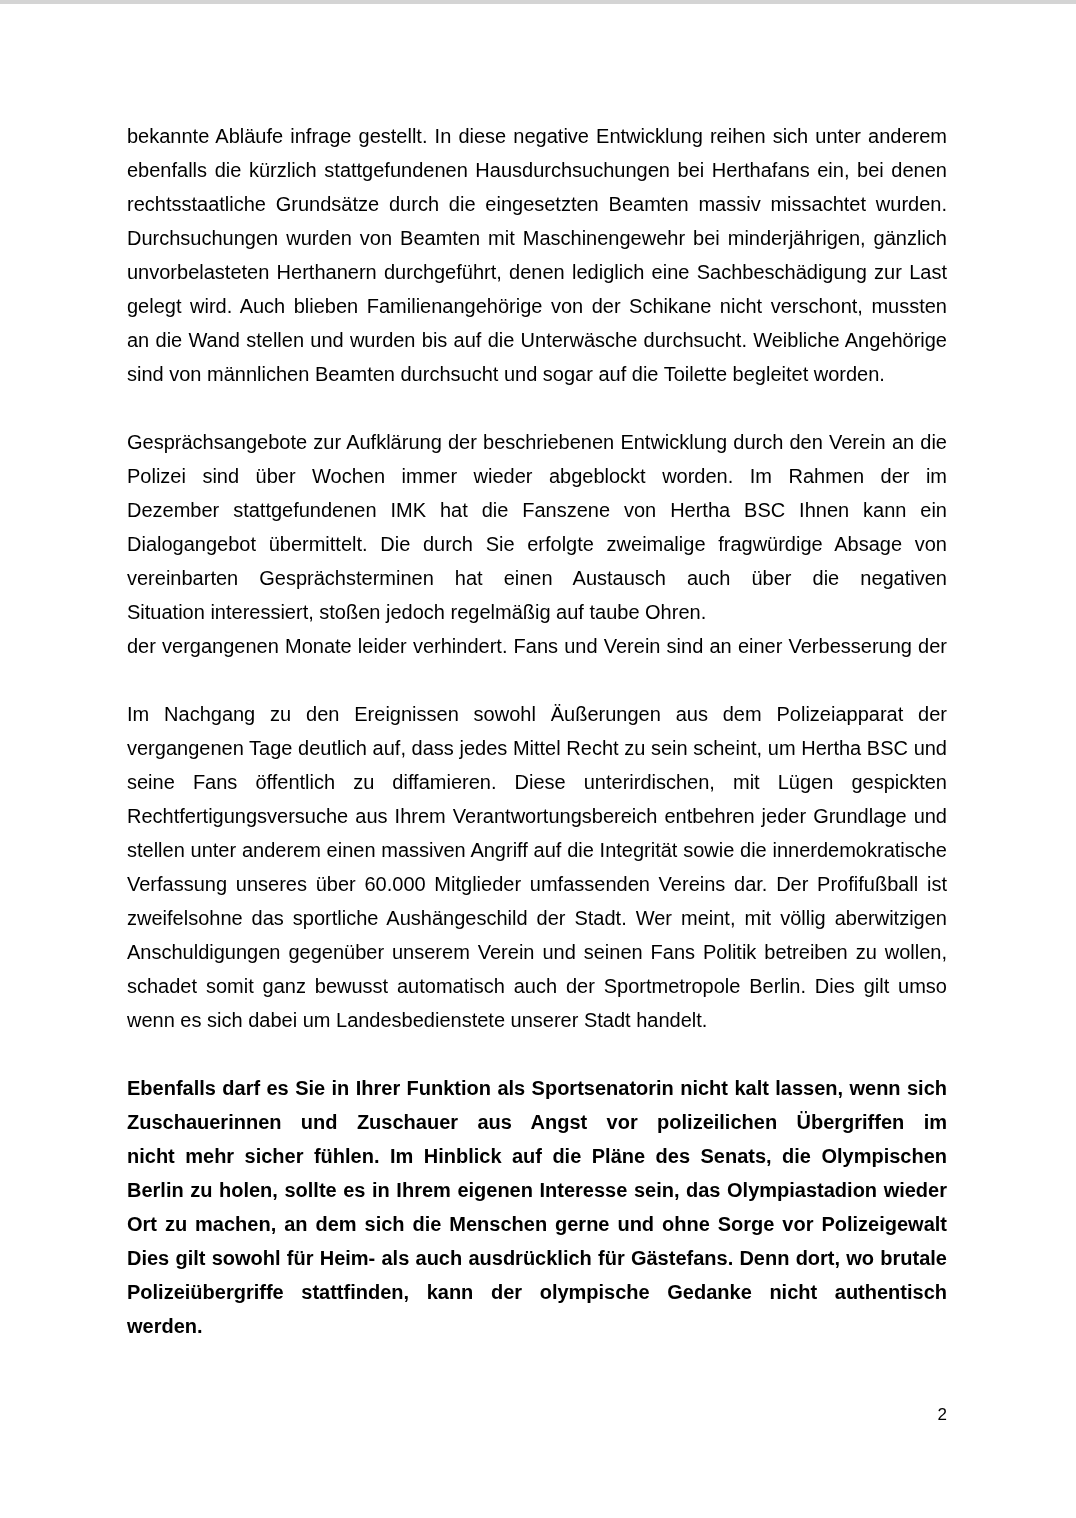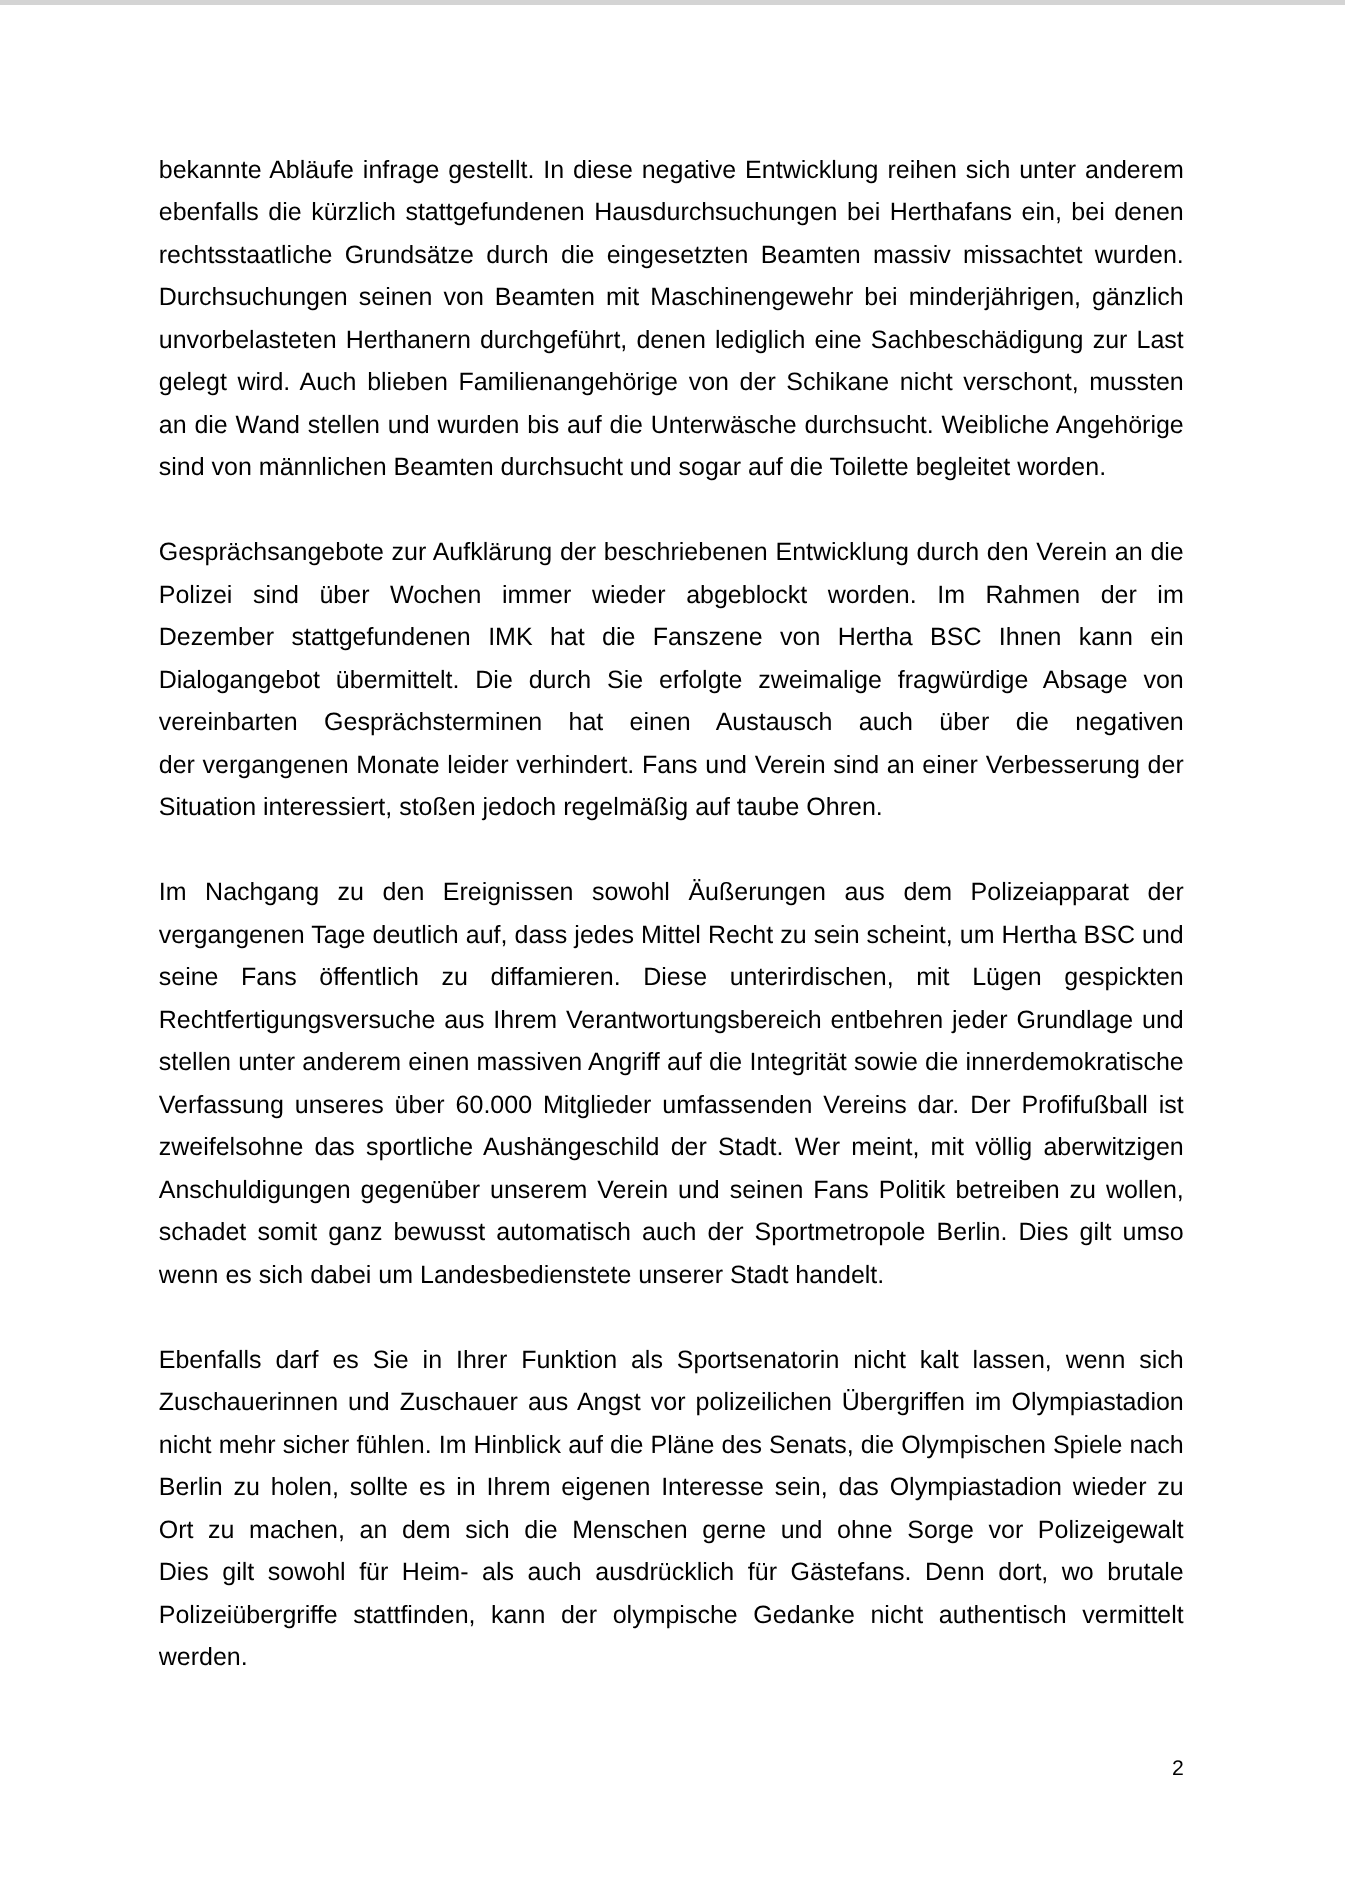--- a/index.html
+++ b/index.html
@@ -18,21 +18,21 @@
     width: 1076px;
     height: 4px;
     background: #d4d4d4;
   }
   .letter-body {
     padding: 119px 129px 0 127px;
   }
   .para {
     margin: 0 0 34px 0;
   }
-  .para:last-child { margin-bottom: 16px; }
+  .para:last-child { margin-bottom: 16px; font-weight: bold; }
   .line {
     font-size: 20px;
     line-height: 34px;
     height: 34px;
     overflow: hidden;
     text-align: justify;
     text-align-last: justify;
     word-spacing: normal;
   }
   .line.last {
@@ -54,34 +54,34 @@
 <body>
 
 <div class="top-edge"></div>
 
 <main>
   <div class="letter-body">
       <div class="para">
         <div class="line">bekannte Abläufe infrage gestellt. In diese negative Entwicklung reihen sich unter anderem</div>
         <div class="line">ebenfalls die kürzlich stattgefundenen Hausdurchsuchungen bei Herthafans ein, bei denen</div>
         <div class="line">rechtsstaatliche Grundsätze durch die eingesetzten Beamten massiv missachtet wurden. Die</div>
-        <div class="line">Durchsuchungen seinen von Beamten mit Maschinengewehr bei minderjährigen, gänzlich</div>
+        <div class="line">Durchsuchungen wurden von Beamten mit Maschinengewehr bei minderjährigen, gänzlich</div>
         <div class="line">unvorbelasteten Herthanern durchgeführt, denen lediglich eine Sachbeschädigung zur Last</div>
         <div class="line">gelegt wird. Auch blieben Familienangehörige von der Schikane nicht verschont, mussten sich</div>
         <div class="line">an die Wand stellen und wurden bis auf die Unterwäsche durchsucht. Weibliche Angehörige</div>
         <div class="line last">sind von männlichen Beamten durchsucht und sogar auf die Toilette begleitet worden.</div>
       </div>
       <div class="para">
         <div class="line">Gesprächsangebote zur Aufklärung der beschriebenen Entwicklung durch den Verein an die</div>
         <div class="line">Polizei sind über Wochen immer wieder abgeblockt worden. Im Rahmen der im vergangenen</div>
         <div class="line">Dezember stattgefundenen IMK hat die Fanszene von Hertha BSC Ihnen kann ein</div>
         <div class="line">Dialogangebot übermittelt. Die durch Sie erfolgte zweimalige fragwürdige Absage von bereits</div>
         <div class="line">vereinbarten Gesprächsterminen hat einen Austausch auch über die negativen Entwicklungen</div>
+        <div class="line last">Situation interessiert, stoßen jedoch regelmäßig auf taube Ohren.</div>
         <div class="line">der vergangenen Monate leider verhindert. Fans und Verein sind an einer Verbesserung der</div>
-        <div class="line last">Situation interessiert, stoßen jedoch regelmäßig auf taube Ohren.</div>
       </div>
       <div class="para">
         <div class="line">Im Nachgang zu den Ereignissen sowohl Äußerungen aus dem Polizeiapparat der</div>
         <div class="line">vergangenen Tage deutlich auf, dass jedes Mittel Recht zu sein scheint, um Hertha BSC und</div>
         <div class="line">seine Fans öffentlich zu diffamieren. Diese unterirdischen, mit Lügen gespickten</div>
         <div class="line">Rechtfertigungsversuche aus Ihrem Verantwortungsbereich entbehren jeder Grundlage und</div>
         <div class="line">stellen unter anderem einen massiven Angriff auf die Integrität sowie die innerdemokratische</div>
         <div class="line">Verfassung unseres über 60.000 Mitglieder umfassenden Vereins dar. Der Profifußball ist</div>
         <div class="line">zweifelsohne das sportliche Aushängeschild der Stadt. Wer meint, mit völlig aberwitzigen</div>
         <div class="line">Anschuldigungen gegenüber unserem Verein und seinen Fans Politik betreiben zu wollen,</div>

